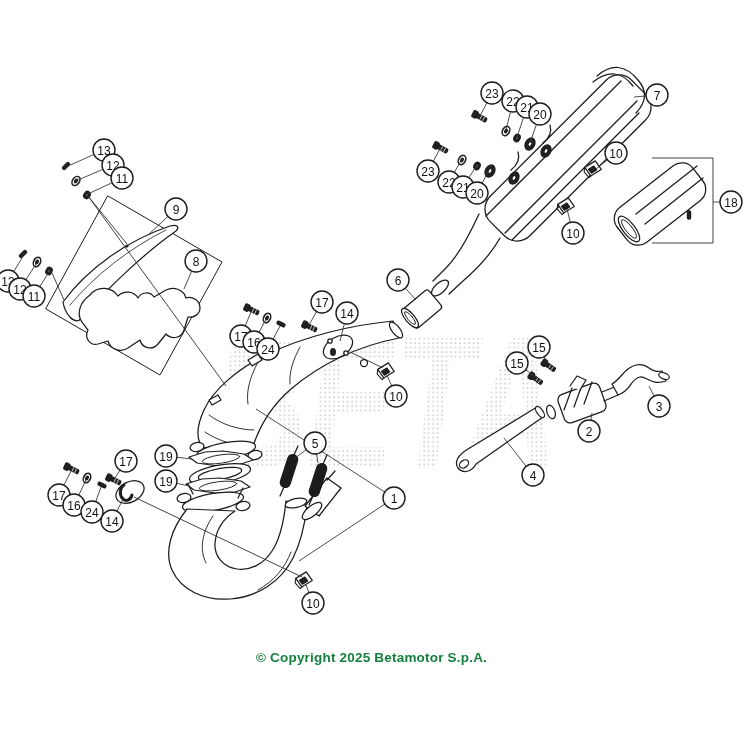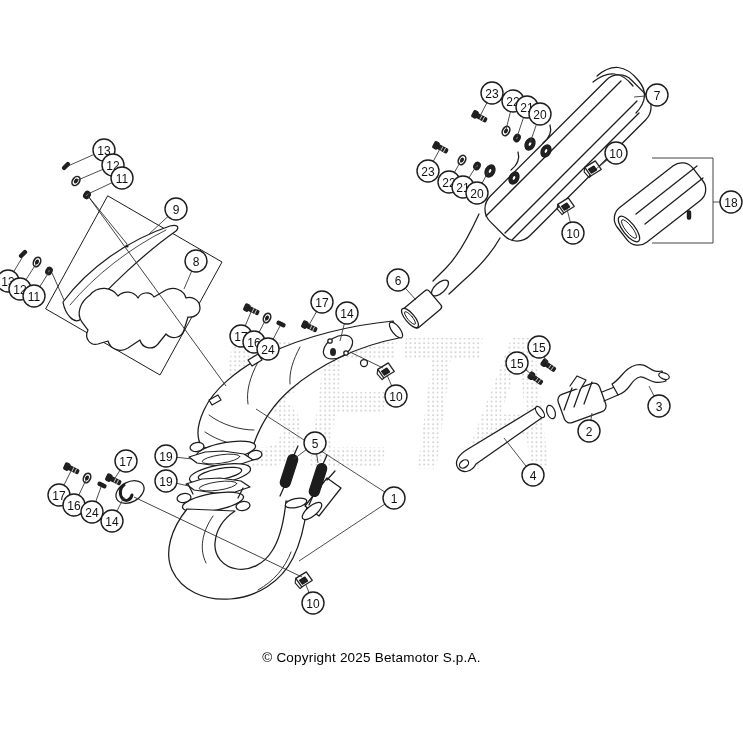--- a/index.html
+++ b/index.html
@@ -10,21 +10,21 @@
        font-family:"Liberation Sans",sans-serif;}
   .stage{position:absolute;inset:0;background:var(--paper);}
   svg.diagram{display:block;}
   .partline{stroke:var(--line);stroke-width:1.25;fill:none;stroke-linejoin:round;stroke-linecap:round;}
   .leaders line{stroke:var(--leader);stroke-width:0.9;}
   .refs line, .refs polyline{stroke:#2f2f2f;stroke-width:0.9;fill:none;}
   .callouts circle{fill:#fff;stroke:var(--line);stroke-width:1.4;}
   .callouts text{font:12px "Liberation Sans",sans-serif;fill:#111;
                  text-anchor:middle;dominant-baseline:central;}
   .copyright{position:absolute;left:0;right:0;top:650px;text-align:center;
-             font-size:13.5px;font-weight:normal;color:#000000;letter-spacing:.2px;}
+             font-size:13.5px;font-weight:bold;color:#15803d;letter-spacing:.2px;}
   .wm{font:italic 900 190px "Liberation Sans",sans-serif;}
 </style>
 </head>
 <body>
 
 <div class="stage">
 <svg class="diagram" width="743" height="743" viewBox="0 0 743 743" xmlns="http://www.w3.org/2000/svg">
 
   <defs>
     <pattern id="hdots" width="4.5" height="4.5" patternUnits="userSpaceOnUse">

